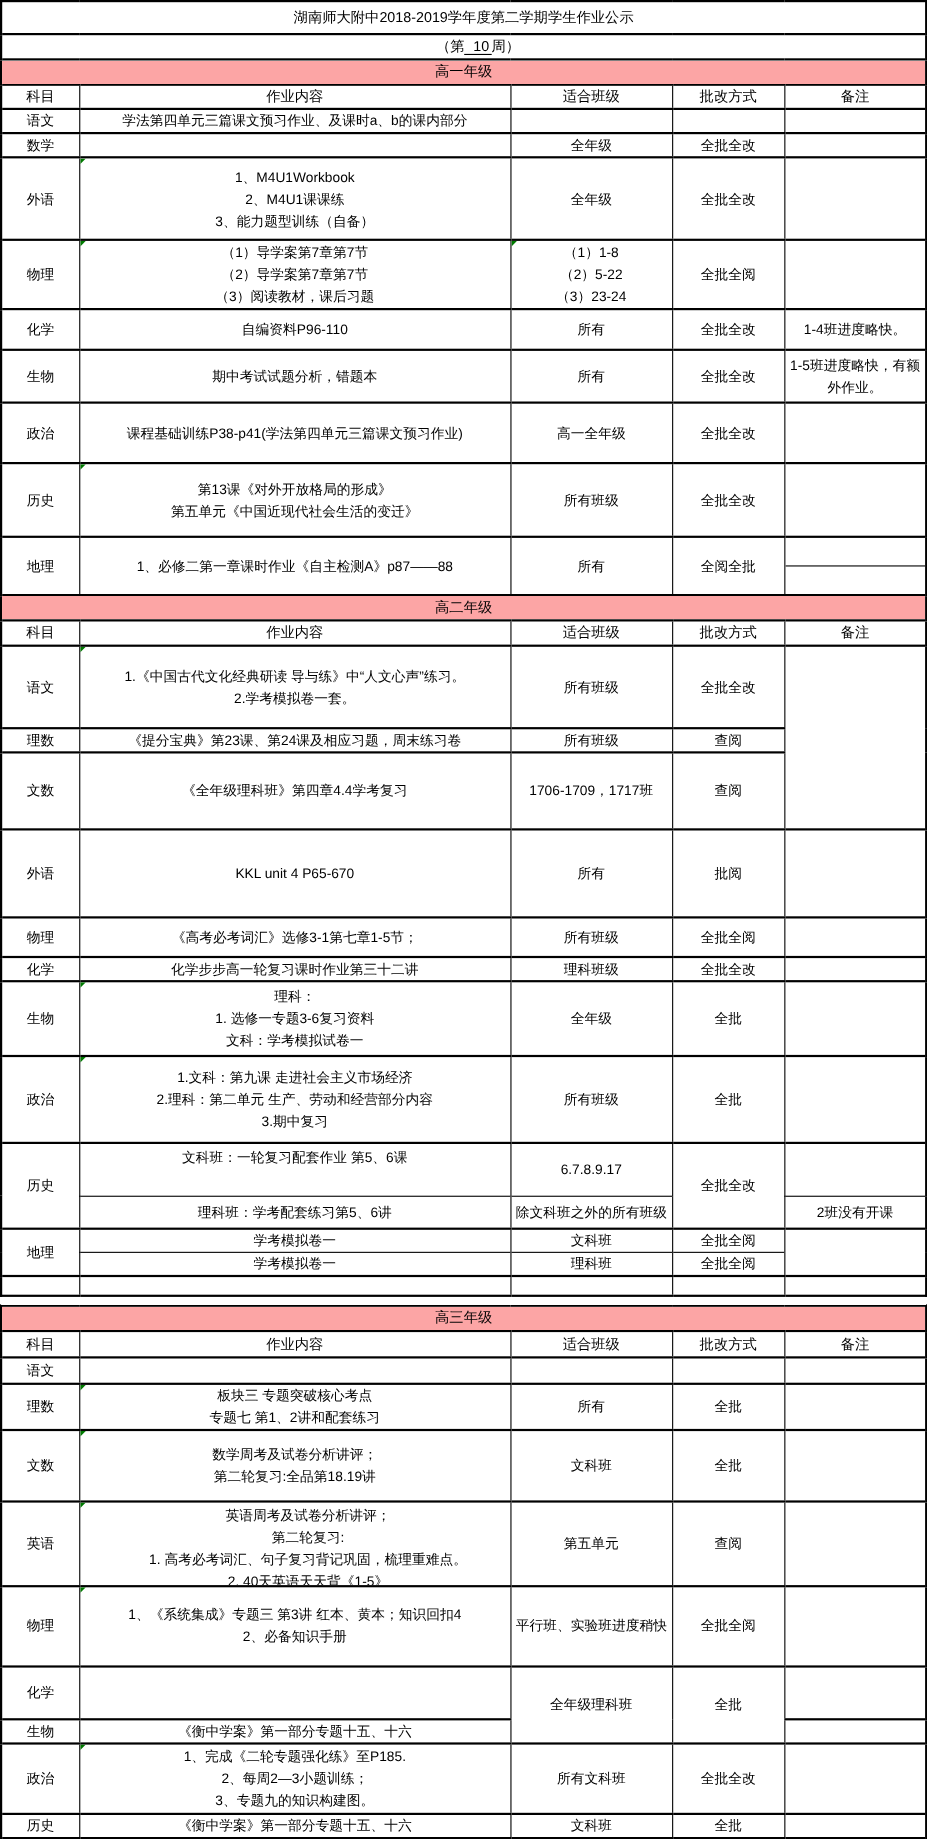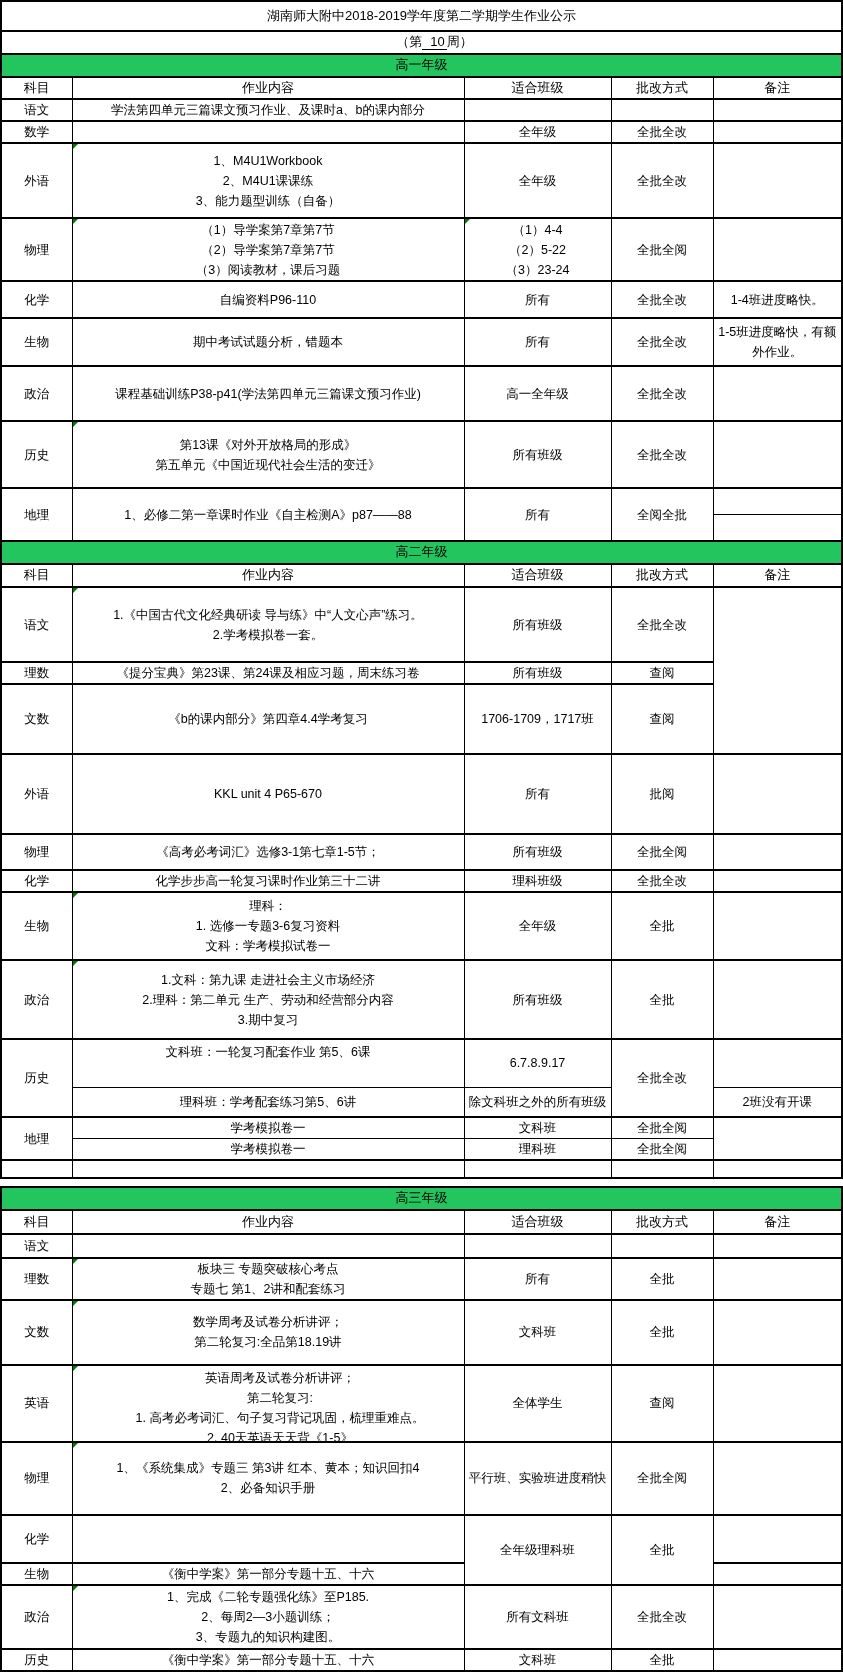--- a/index.html
+++ b/index.html
@@ -18,21 +18,21 @@
     overflow: hidden; position: relative; word-break: break-all;
   }
   th { font-size: 13px; }
   td.cl, th.cl { border-left-width: 2px; }
   td.cr, th.cr { border-right-width: 2px; }
   tr.thin td { border-top-width: 1px; }
   tr.bb td { border-bottom: 2px solid #000; }
   tr.title-row td { font-size: 13px; }
   tr.week-row td { font-size: 13px; padding-left: 28px; }
   .wk-num { border-bottom: 1px solid #000; padding: 0 2px 0 8px; }
-  tr.band td { background: #22c55e; font-size: 13px; }
+  tr.band td { background: #fca5a5; font-size: 13px; }
   td.gap-cell { border: none; background: #fff; }
   td.vtop { vertical-align: top; padding-top: 2px; }
   .clip { overflow: hidden; }
   .flag {
     position: absolute; top: 0; left: 0; width: 0; height: 0;
     border-top: 5px solid #007A00; border-right: 5px solid transparent;
     z-index: 2;
   }
   .split-wrap { display: flex; flex-direction: column; width: 100%; }
   .split-wrap .half { flex: 1; }
@@ -103,21 +103,21 @@
             <span class="flag"></span>
             <div>
               <div class="line">（1）导学案第7章第7节</div>
               <div class="line">（2）导学案第7章第7节</div>
               <div class="line">（3）阅读教材，课后习题</div>
             </div>
           </td>
           <td>
             <span class="flag"></span>
             <div>
-              <div class="line">（1）4-4</div>
+              <div class="line">（1）1-8</div>
               <div class="line">（2）5-22</div>
               <div class="line">（3）23-24</div>
             </div>
           </td>
           <td>全批全阅</td>
           <td class="cr"></td>
         </tr>
         <tr style="height: 37px;">
           <td class="cl">化学</td>
           <td>自编资料P96-110</td>
@@ -188,21 +188,21 @@
           <td class="cr" rowspan="3"></td>
         </tr>
         <tr style="height: 22px;">
           <td class="cl">理数</td>
           <td>《提分宝典》第23课、第24课及相应习题，周末练习卷</td>
           <td>所有班级</td>
           <td>查阅</td>
         </tr>
         <tr style="height: 70px;">
           <td class="cl">文数</td>
-          <td>《b的课内部分》第四章4.4学考复习</td>
+          <td>《全年级理科班》第四章4.4学考复习</td>
           <td>1706-1709，1717班</td>
           <td>查阅</td>
         </tr>
         <tr style="height: 80px;">
           <td class="cl">外语</td>
           <td>KKL unit 4 P65-670</td>
           <td>所有</td>
           <td>批阅</td>
           <td class="cr"></td>
         </tr>
@@ -329,21 +329,21 @@
           <td class="cl">英语</td>
           <td class="vtop">
             <span class="flag"></span>
             <div class="clip" style="max-height: 73px; margin-left: 24px;">
               <div class="line">英语周考及试卷分析讲评；</div>
               <div class="line">第二轮复习:</div>
               <div class="line">1. 高考必考词汇、句子复习背记巩固，梳理重难点。</div>
               <div class="line">2. 40天英语天天背《1-5》</div>
             </div>
           </td>
-          <td>全体学生</td>
+          <td>第五单元</td>
           <td>查阅</td>
           <td class="cr"></td>
         </tr>
         <tr style="height: 73px;">
           <td class="cl">物理</td>
           <td>
             <span class="flag"></span>
             <div>
               <div class="line">1、《系统集成》专题三 第3讲 红本、黄本；知识回扣4</div>
               <div class="line">2、必备知识手册</div>

